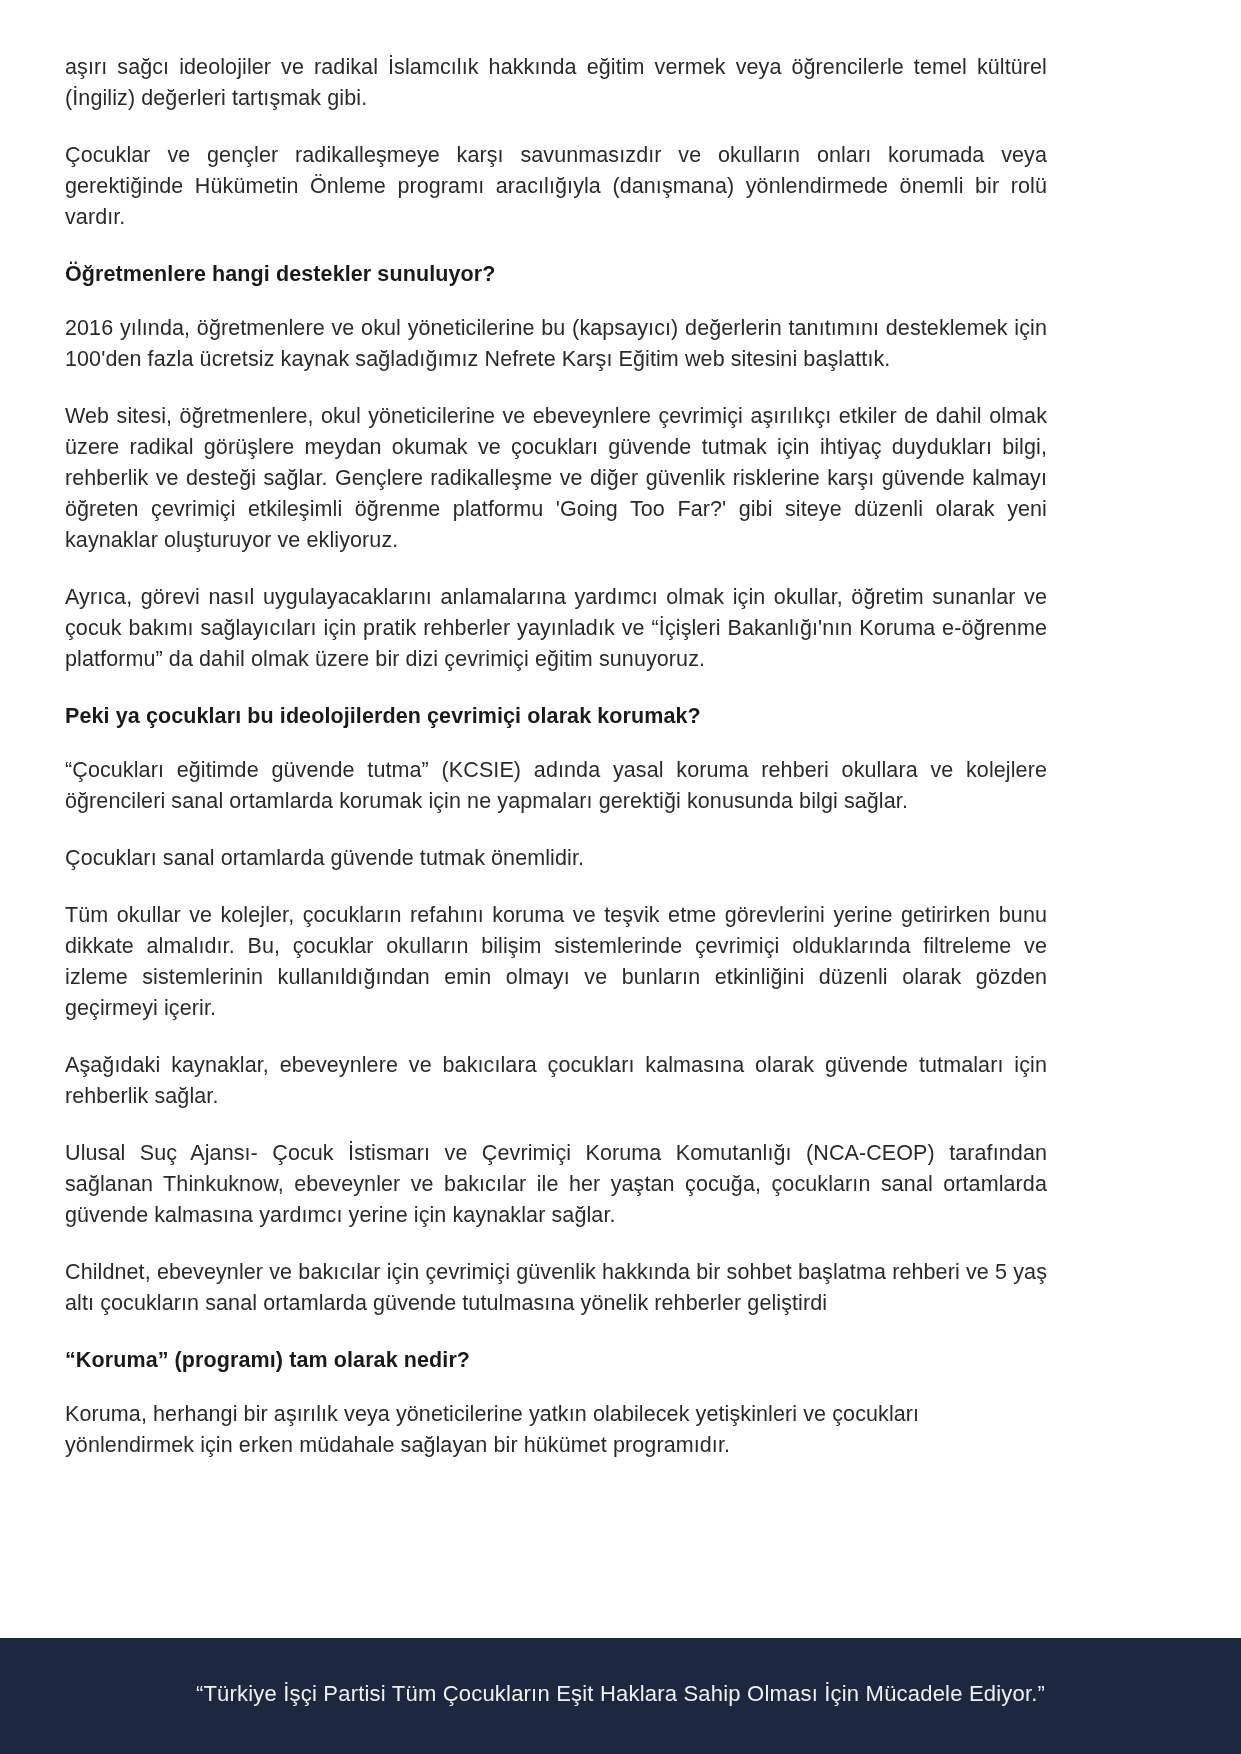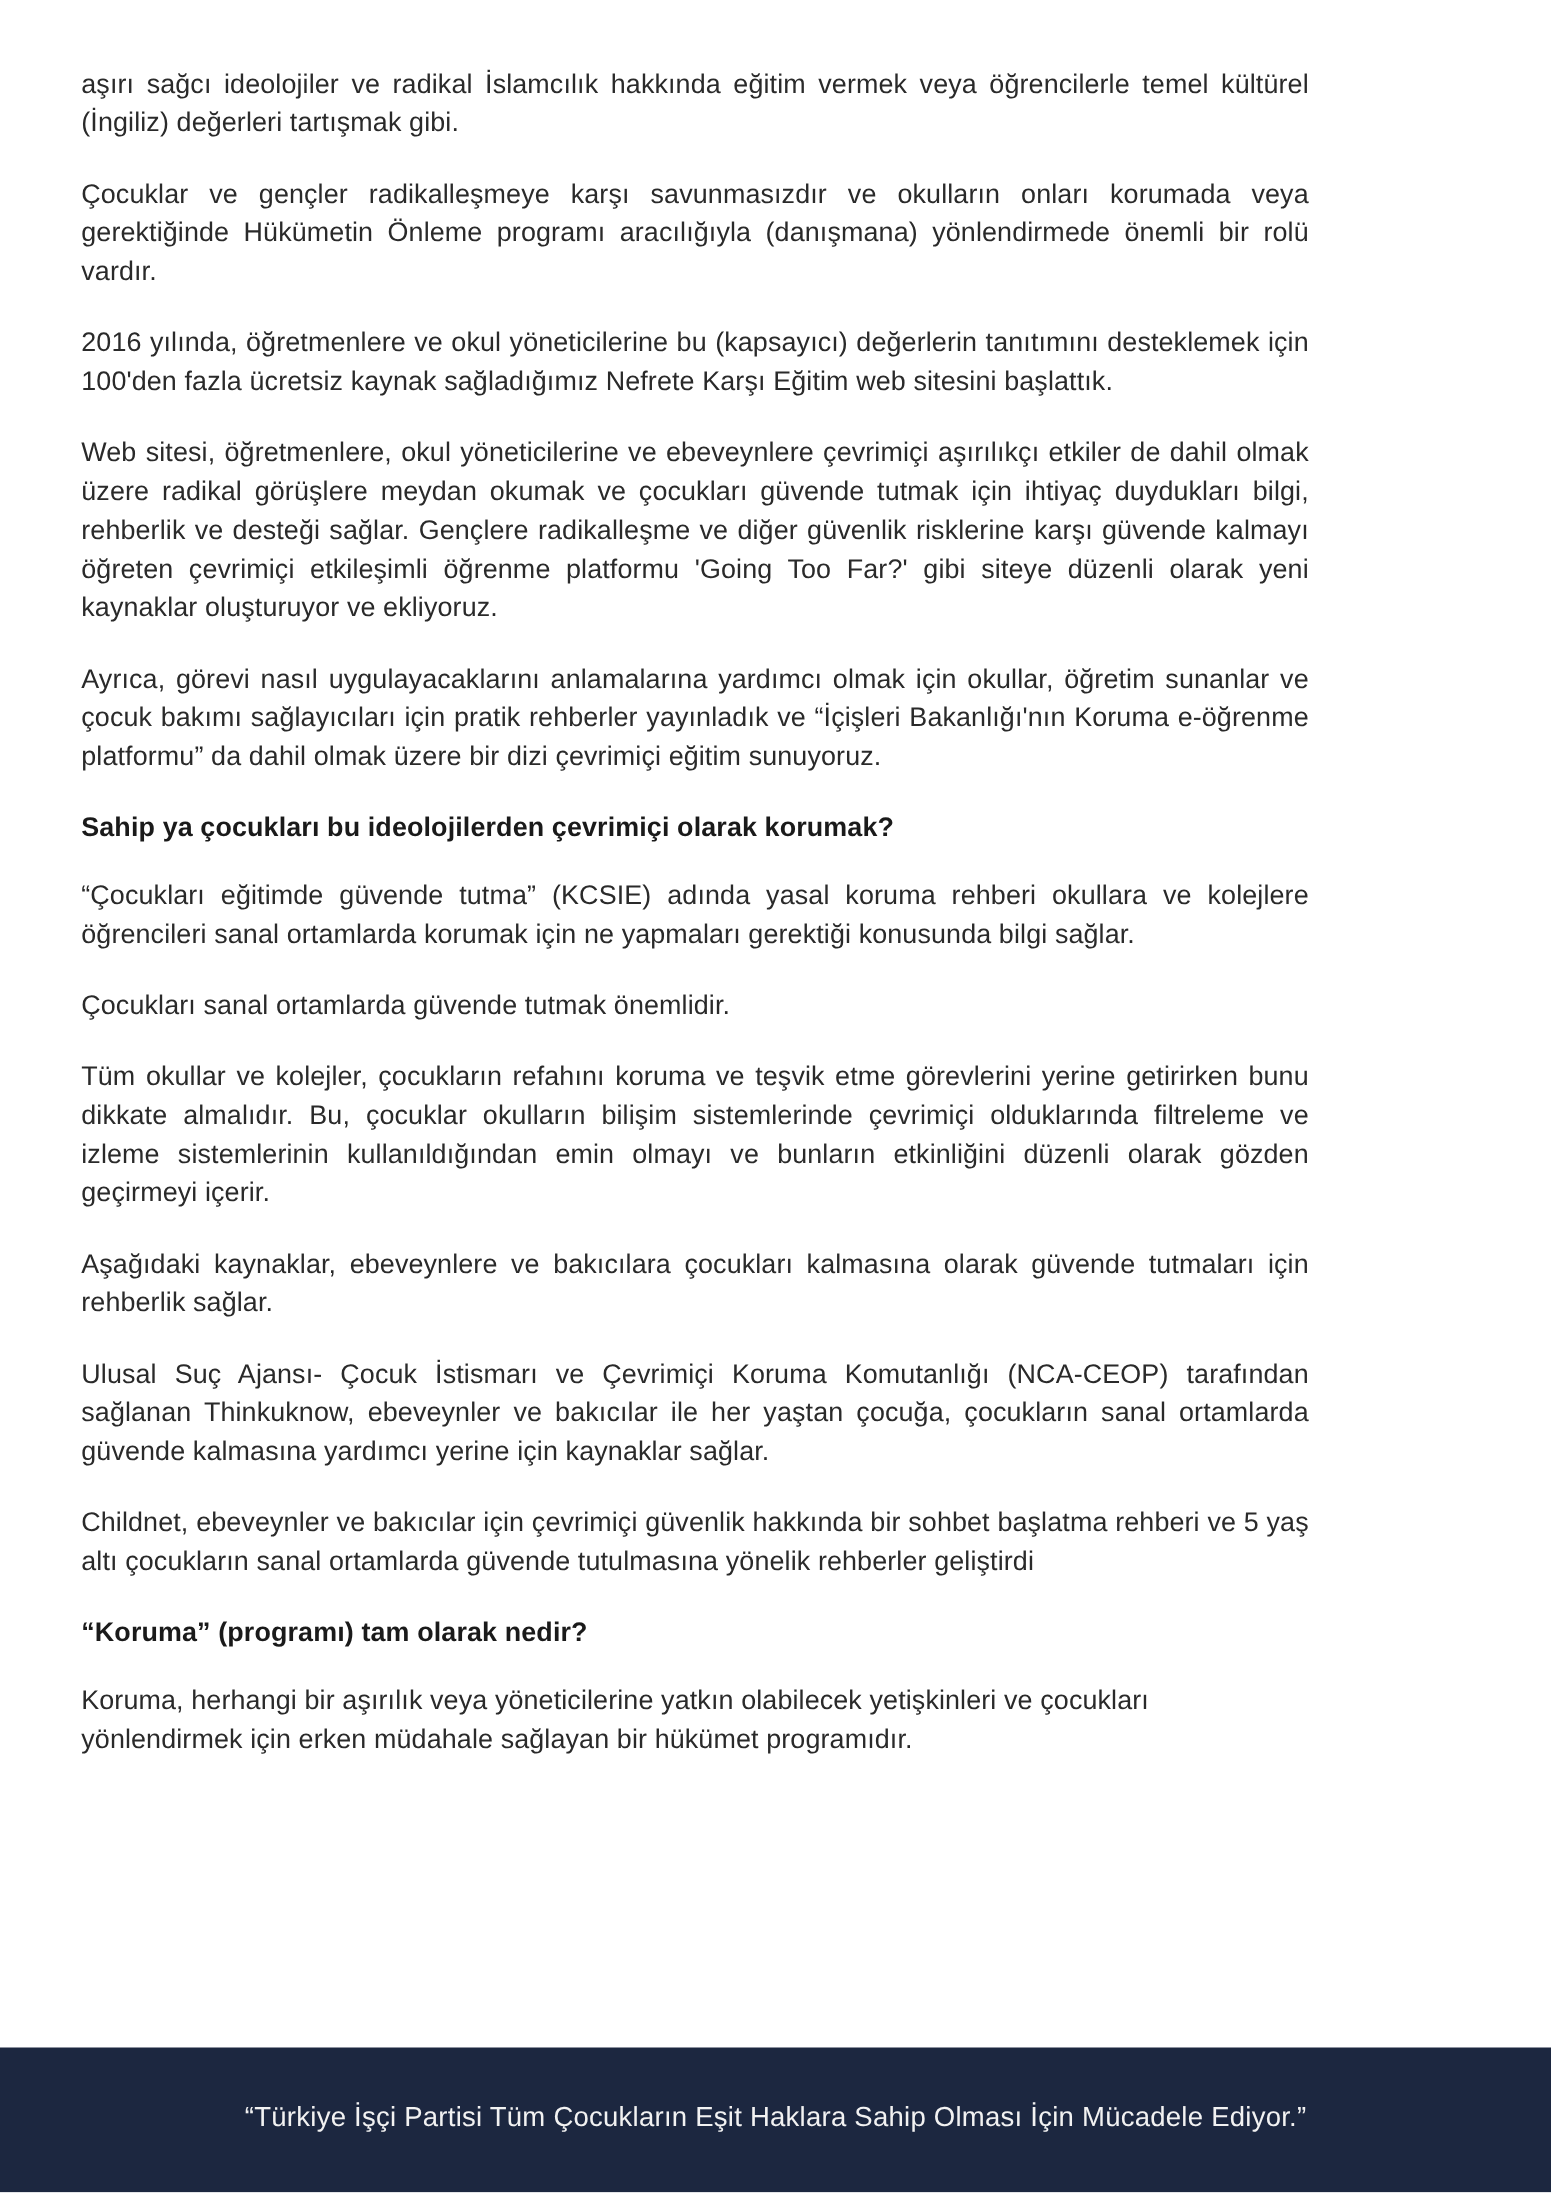--- a/index.html
+++ b/index.html
@@ -68,24 +68,25 @@
   }
 </style>
 </head>
 <body>
 
 <div class="page">
 
   <div class="content" id="doc-body">
       <p class="body-text">aşırı sağcı ideolojiler ve radikal İslamcılık hakkında eğitim vermek veya öğrencilerle temel kültürel (İngiliz) değerleri tartışmak gibi.</p>
       <p class="body-text">Çocuklar ve gençler radikalleşmeye karşı savunmasızdır ve okulların onları korumada veya gerektiğinde Hükümetin Önleme programı aracılığıyla (danışmana) yönlendirmede önemli bir rolü vardır.</p>
+      <h2 class="section-heading">Öğretmenlere hangi destekler sunuluyor?</h2>
       <p class="body-text">2016 yılında, öğretmenlere ve okul yöneticilerine bu (kapsayıcı) değerlerin tanıtımını desteklemek için 100'den fazla ücretsiz kaynak sağladığımız Nefrete Karşı Eğitim web sitesini başlattık.</p>
       <p class="body-text">Web sitesi, öğretmenlere, okul yöneticilerine ve ebeveynlere çevrimiçi aşırılıkçı etkiler de dahil olmak üzere radikal görüşlere meydan okumak ve çocukları güvende tutmak için ihtiyaç duydukları bilgi, rehberlik ve desteği sağlar. Gençlere radikalleşme ve diğer güvenlik risklerine karşı güvende kalmayı öğreten çevrimiçi etkileşimli öğrenme platformu 'Going Too Far?' gibi siteye düzenli olarak yeni kaynaklar oluşturuyor ve ekliyoruz.</p>
       <p class="body-text">Ayrıca, görevi nasıl uygulayacaklarını anlamalarına yardımcı olmak için okullar, öğretim sunanlar ve çocuk bakımı sağlayıcıları için pratik rehberler yayınladık ve “İçişleri Bakanlığı'nın Koruma e-öğrenme platformu” da dahil olmak üzere bir dizi çevrimiçi eğitim sunuyoruz.</p>
-      <h2 class="section-heading">Sahip ya çocukları bu ideolojilerden çevrimiçi olarak korumak?</h2>
+      <h2 class="section-heading">Peki ya çocukları bu ideolojilerden çevrimiçi olarak korumak?</h2>
       <p class="body-text">“Çocukları eğitimde güvende tutma” (KCSIE) adında yasal koruma rehberi okullara ve kolejlere öğrencileri sanal ortamlarda korumak için ne yapmaları gerektiği konusunda bilgi sağlar.</p>
       <p class="body-text single">Çocukları sanal ortamlarda güvende tutmak önemlidir.</p>
       <p class="body-text">Tüm okullar ve kolejler, çocukların refahını koruma ve teşvik etme görevlerini yerine getirirken bunu dikkate almalıdır. Bu, çocuklar okulların bilişim sistemlerinde çevrimiçi olduklarında filtreleme ve izleme sistemlerinin kullanıldığından emin olmayı ve bunların etkinliğini düzenli olarak gözden geçirmeyi içerir.</p>
       <p class="body-text">Aşağıdaki kaynaklar, ebeveynlere ve bakıcılara çocukları kalmasına olarak güvende tutmaları için rehberlik sağlar.</p>
       <p class="body-text">Ulusal Suç Ajansı- Çocuk İstismarı ve Çevrimiçi Koruma Komutanlığı (NCA-CEOP) tarafından sağlanan Thinkuknow, ebeveynler ve bakıcılar ile her yaştan çocuğa, çocukların sanal ortamlarda güvende kalmasına yardımcı yerine için kaynaklar sağlar.</p>
       <p class="body-text">Childnet, ebeveynler ve bakıcılar için çevrimiçi güvenlik hakkında bir sohbet başlatma rehberi ve 5 yaş altı çocukların sanal ortamlarda güvende tutulmasına yönelik rehberler geliştirdi</p>
       <h2 class="section-heading">“Koruma” (programı) tam olarak nedir?</h2>
       <p class="body-text single">Koruma, herhangi bir aşırılık veya yöneticilerine yatkın olabilecek yetişkinleri ve çocukları yönlendirmek için erken müdahale sağlayan bir hükümet programıdır.</p>
     </div>
 

